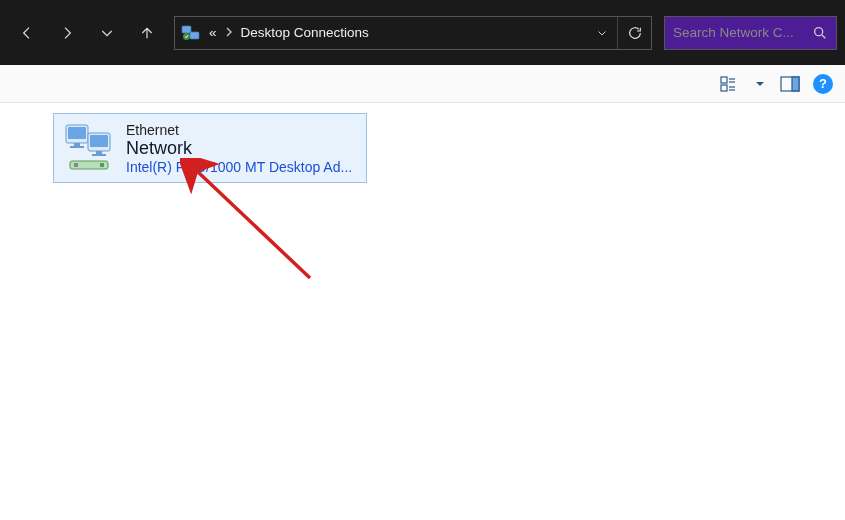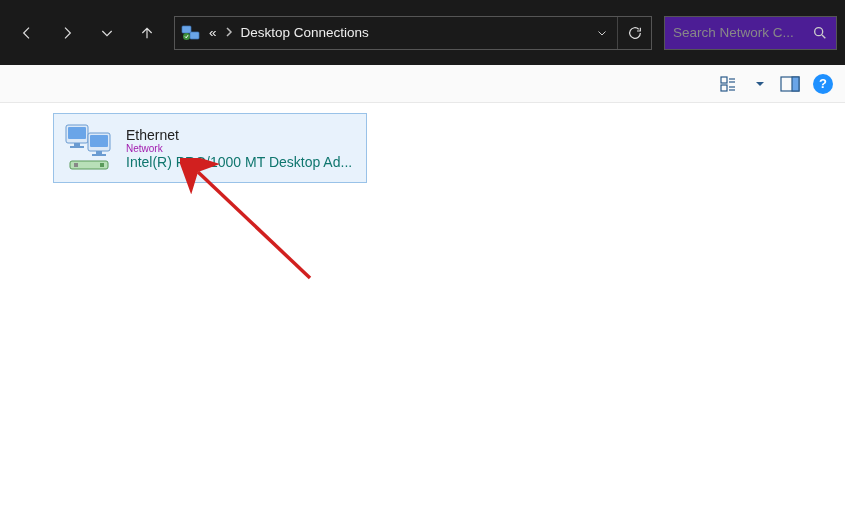--- a/index.html
+++ b/index.html
@@ -20,22 +20,22 @@
   .organize { color: #0066cc; font-size: 14px; display: flex; align-items: center; gap: 4px; cursor: pointer; padding: 4px 6px; }
   .organize::after { content: ""; border-left: 4px solid transparent; border-right: 4px solid transparent; border-top: 5px solid #0066cc; margin-left: 2px; }
   .toolbar-right { margin-left: auto; display: flex; align-items: center; gap: 10px; }
   .tool-btn { width: 26px; height: 26px; display: flex; align-items: center; justify-content: center; color: #246; cursor: pointer; }
   .help-btn { width: 20px; height: 20px; border-radius: 50%; background: #1e90ff; color: #fff; font-size: 13px; font-weight: bold; display: flex; align-items: center; justify-content: center; cursor: pointer; }
   .content { position: relative; width: 100%; height: calc(100% - 103px); background: #fff; }
   .conn-item { position: absolute; left: 10px; top: 10px; width: 314px; height: 70px; border: 1px solid #99c2e8; background: #e8f2fc; display: flex; align-items: center; padding: 4px 8px; cursor: pointer; margin-left: 43px; }
   .conn-icon { width: 54px; height: 54px; position: relative; flex-shrink: 0; }
   .conn-text { margin-left: 10px; min-width: 0; overflow: hidden; }
   .conn-name { font-size: 14px; color: #222; }
-  .conn-status { font-size: 10px; color: #a21caf; }
-  .conn-adapter { font-size: 14px; color: #0f766e; white-space: nowrap; overflow: hidden; text-overflow: ellipsis; }
+  .conn-status { font-size: 18px; color: #0f172a; }
+  .conn-adapter { font-size: 14px; color: #1d4ed8; white-space: nowrap; overflow: hidden; text-overflow: ellipsis; }
   .arrow-annotation { position: absolute; pointer-events: none; }
 </style>
 </head>
 <body>
 
 <div class="titlebar">
   <div class="nav-btn">
     <svg viewBox="0 0 24 24">
         <path d="M15 4 L7 12 L15 20"></path>
       </svg>

